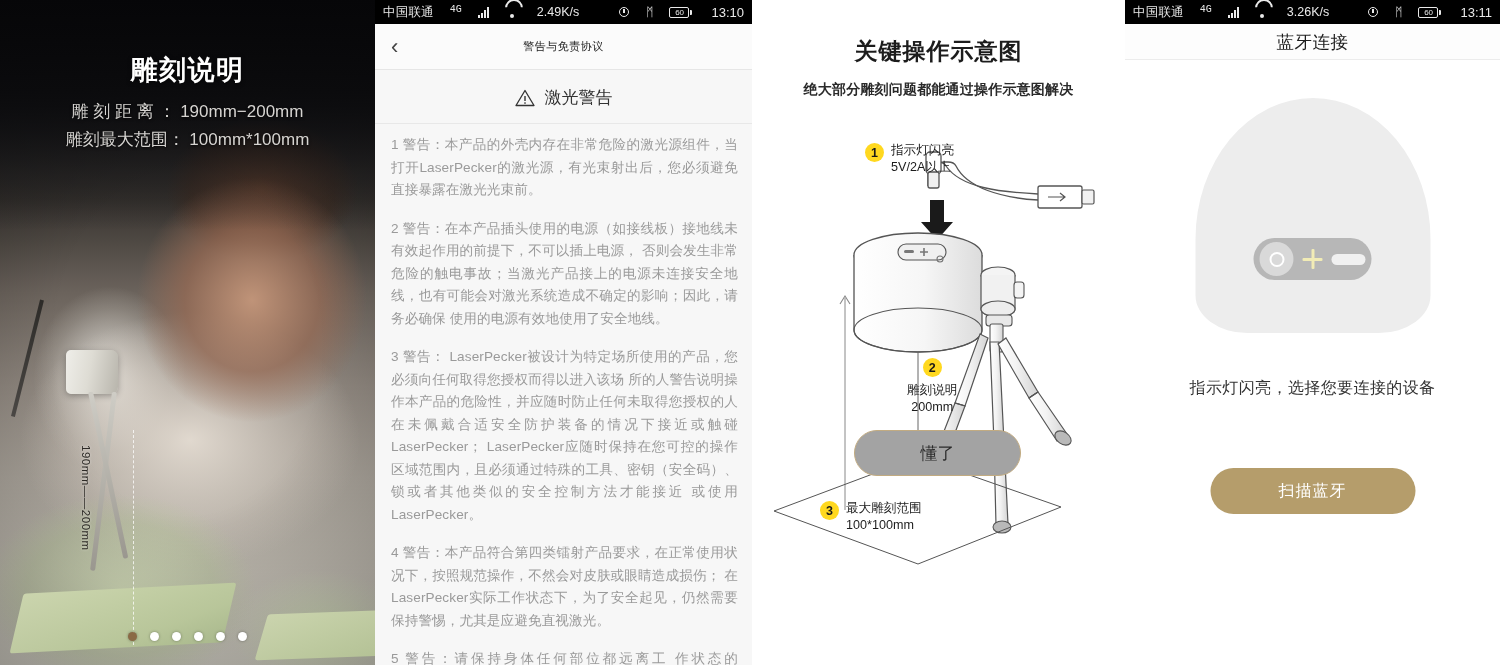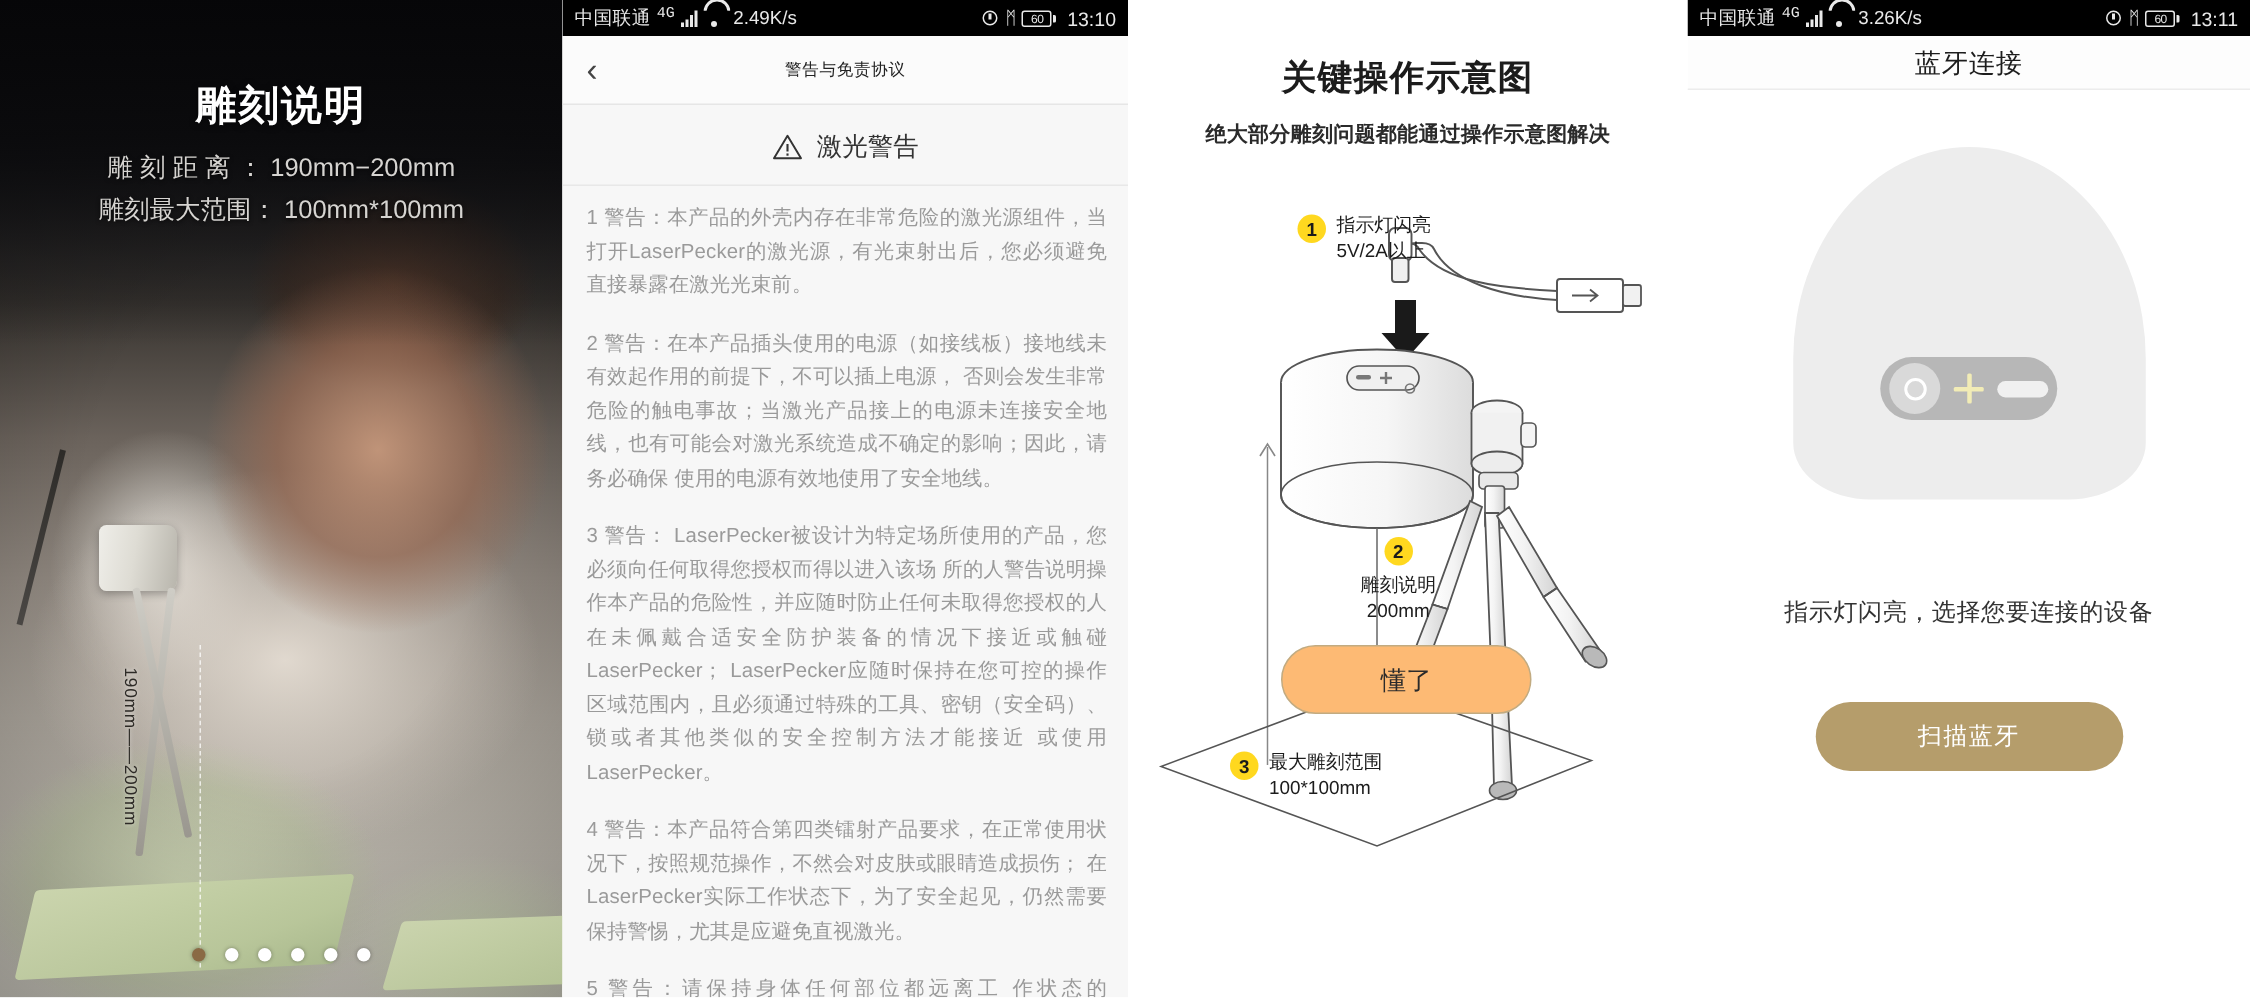--- a/index.html
+++ b/index.html
@@ -15,21 +15,21 @@
   .p2 { width: 377px; }
   .p3 { width: 373px; }
   .p4 { width: 375px; }
 
   
   .statusbar {
     height: 24px; background: #000; color: #e9e9e9;
     display: flex; align-items: center; justify-content: space-between;
     padding: 0 8px; font-size: 12.5px; position: relative; z-index: 5;
   }
-  .sb-left, .sb-right { display: flex; align-items: center; gap: 4px; }
+  .sb-left, .sb-right { display: flex; align-items: center; gap: 16px; }
   .carrier { font-size: 12.5px; letter-spacing: .2px; }
   .sup4g { font-size: 10px; vertical-align: super; position: relative; top: -3px; font-family: Liberation Mono, monospace; }
   .bars { display: inline-flex; align-items: flex-end; gap: 1px; height: 11px; }
   .bars i { display: block; width: 2px; background: #e9e9e9; }
   .bars i:nth-child(1){height:3px}.bars i:nth-child(2){height:5px}
   .bars i:nth-child(3){height:8px}.bars i:nth-child(4){height:11px}
   .wifi { position: relative; width: 14px; height: 11px; }
   .wifi::before{
     content:""; position:absolute; left:0; bottom:1px; width:14px; height:14px;
     border:2.2px solid #e9e9e9; border-radius:50%;
@@ -181,21 +181,21 @@
     display:flex; align-items:center; justify-content:center; flex:0 0 auto;
     margin-top:1px;
   }
   .co-text { font-size:12.6px; line-height:17px; color:#1c1c1c; white-space:pre-line; font-weight:500; }
   .c1 { top:30px; left:113px; }
   .c2 { top:245px; left:155px; flex-direction:column; align-items:center; gap:5px; }
   .c2 .co-text { text-align:center; }
   .c3 { top:388px; left:68px; }
   .ok-btn {
     position:absolute; left:102px; bottom:25px; width:167px; height:46px;
-    border:1.6px solid #c2ab81; border-radius:23px; background:#fdba74;
+    border:1.6px solid #c2ab81; border-radius:23px; background:#a3a3a3;
     display:flex; align-items:center; justify-content:center;
     font-size:17px; color:#2b2b2b; cursor:pointer;
   }
 
   
   .p4-nav {
     height:36px; background:#fdfdfd; display:flex; align-items:center; justify-content:center;
     border-bottom:1px solid #ececec; font-size:17.5px; color:#1d1d1d; letter-spacing:.5px;
   }
   .p4-body { height:593px; background:#fff; position:relative; }
@@ -219,21 +219,21 @@
   .dev-circle-in { width:15px; height:15px; border-radius:50%; border:2.5px solid #fff; background:#d9d9d9; }
   .dev-plus { position:relative; width:20px; height:20px; }
   .dev-plus::before, .dev-plus::after {
     content:""; position:absolute; background:#f2ecb6; border-radius:1px;
   }
   .dev-plus::before { left:9px; top:0; width:3px; height:20px; }
   .dev-plus::after { top:9px; left:0; height:3px; width:20px; }
   .dev-bar { width:34px; height:11px; border-radius:6px; background:#f0f0f0; }
   .p4-hint {
     position:absolute; left:0; right:0; top:318px; text-align:center;
-    font-size:16px; color:#333; letter-spacing:.4px;margin-top:20px;
+    font-size:16px; color:#333; letter-spacing:.4px;
   }
   .scan-btn {
     position:absolute; left:50%; transform:translateX(-50%); top:408px;
     width:205px; height:46px; border-radius:23px; background:#b59d6b;
     color:#fff; font-size:16px; display:flex; align-items:center; justify-content:center;
     cursor:pointer; letter-spacing:1px;
   }
 </style>
 </head>
 <body>

